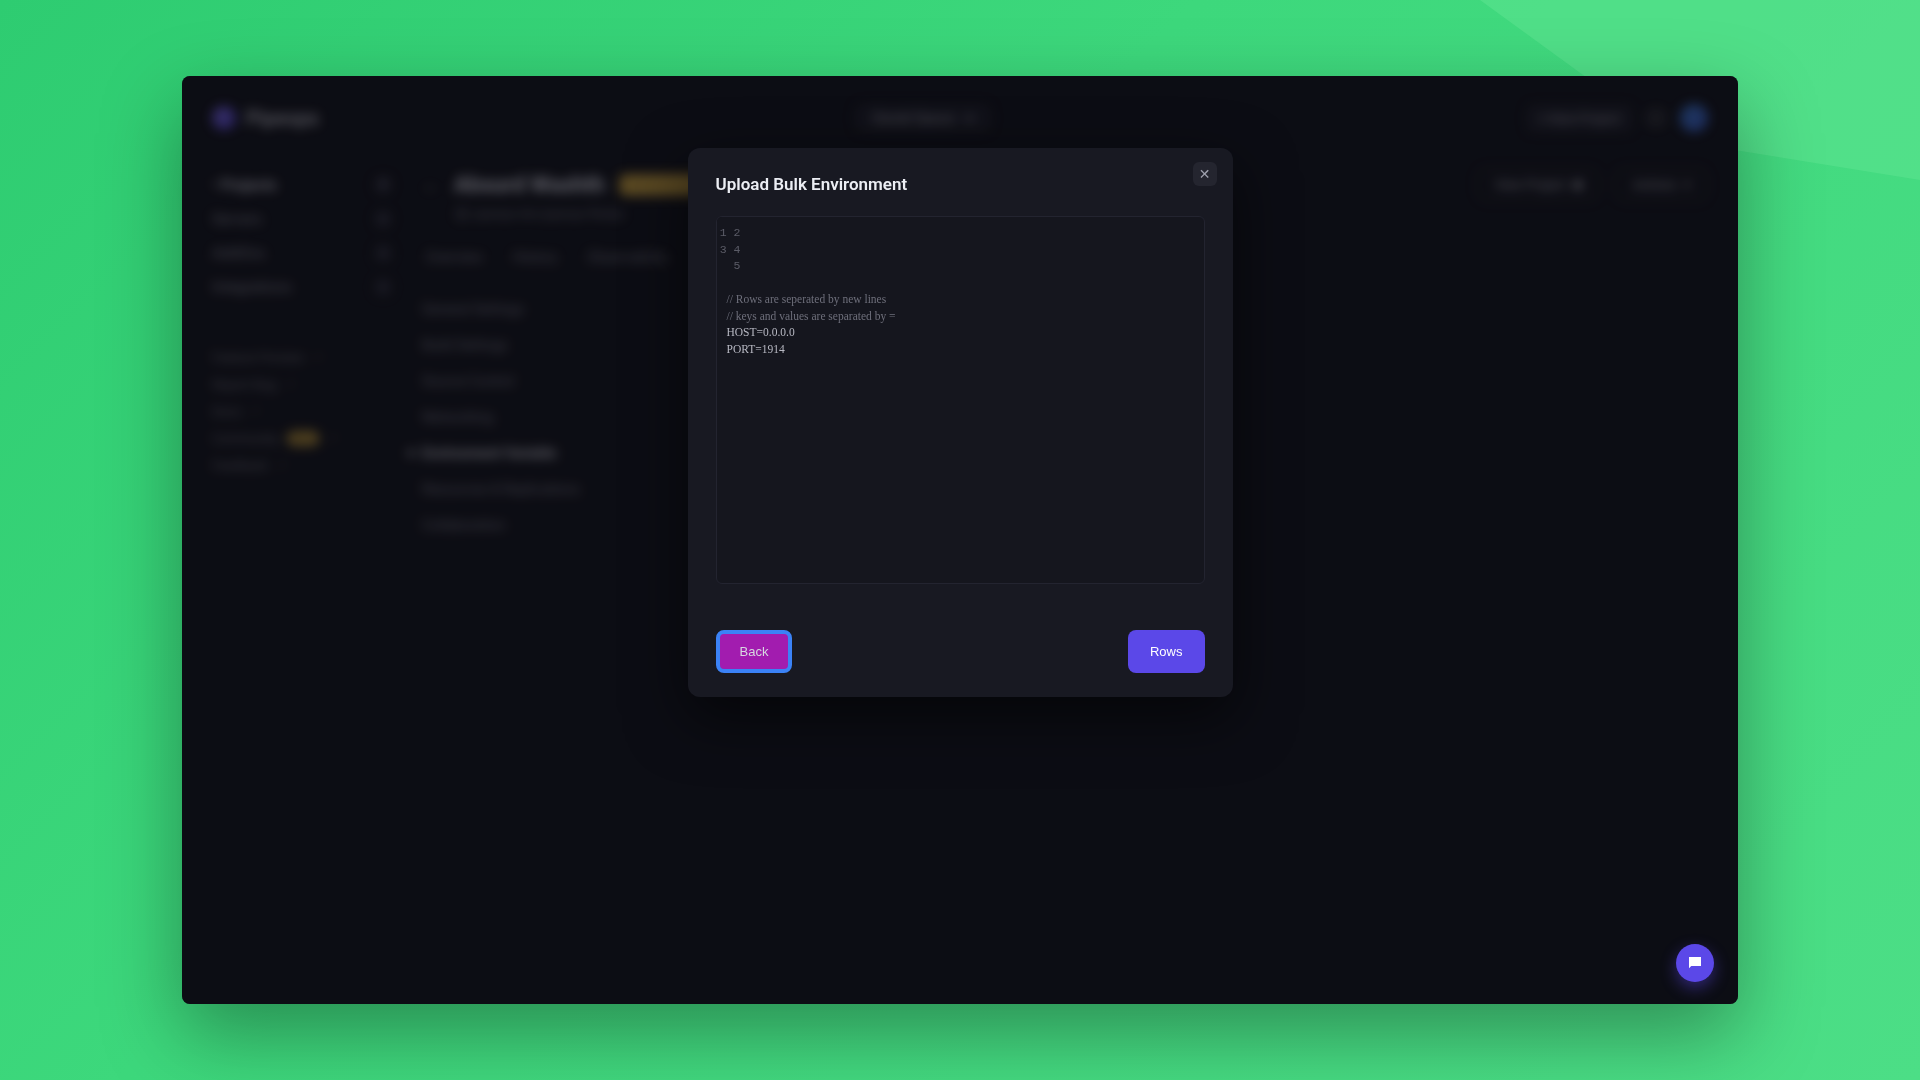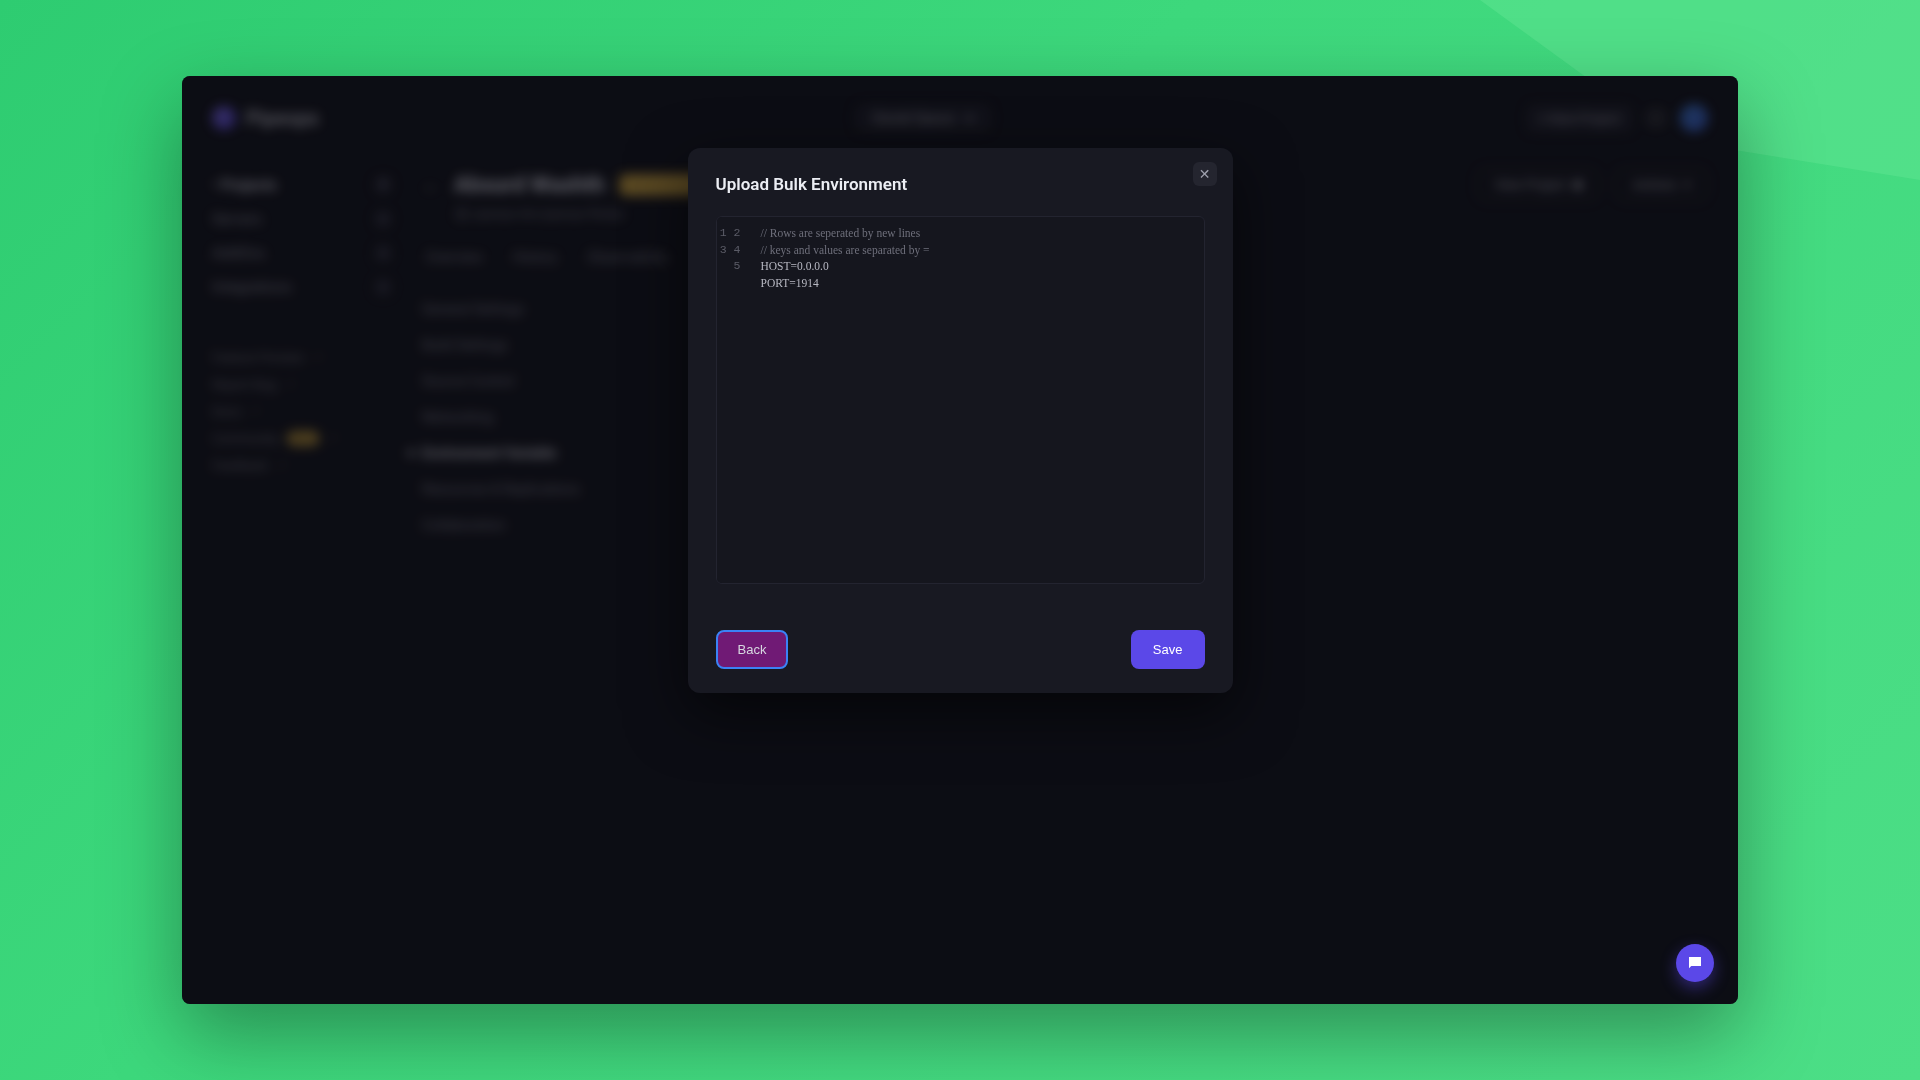--- a/index.html
+++ b/index.html
@@ -120,27 +120,28 @@
     margin-top: 22px;
     background: #15161e;
     border: 1px solid #232430;
     border-radius: 6px;
     height: 368px;
     font-family: "SFMono-Regular", Consolas, "Liberation Mono", Menlo, monospace;
     font-size: 11.5px;
     color: #b8b9c3;
     display:flex;
     overflow:hidden;
+    flex-direction:column;
   }
   .gutter { width:34px; text-align:right; padding:8px 10px 8px 0; color:#5b5c67; background:#15161e; user-select:none; line-height:1.45;}
   .code-lines { padding:8px 10px; line-height:1.45; flex:1; white-space:pre;font-family:Liberation Serif, serif; }
   .code-lines .cmt { color:#6e6f7b; }
   .modal-footer { margin-top: 46px; display:flex; justify-content:space-between; }
   .btn-back {
-    background:#701a75; border:2px solid #3b82f6; color:#d7d8e0;
+    background:#a21caf; border:4px solid #3b82f6; color:#d7d8e0;
     padding:10px 20px; border-radius:8px; font-size:13px; cursor:pointer;
   }
   .btn-save {
     background:#5b48e8; color:#fff; border:none;
     padding:10px 22px; border-radius:8px; font-size:13px; cursor:pointer;
   }
 
   .chat-bubble {
     position:absolute; bottom:22px; right:24px;
     width:38px; height:38px; border-radius:50%;
@@ -274,21 +275,21 @@
         <div class="code-lines" id="code-lines"><span class="cmt">// Rows are seperated by new lines</span>
 <span class="cmt">// keys and values are separated by =</span>
 HOST=0.0.0.0
 PORT=1914
 
 </div>
       </div>
 
       <div class="modal-footer">
         <button class="btn-back">Back</button>
-        <button class="btn-save">Save</button>
+        <button class="btn-save">Rows</button>
       </div>
     </div>
   </div>
 
   <div class="chat-bubble">
     <svg viewBox="0 0 24 24">
         <path d="M4 4h16v12H7l-3 3V4z"></path>
       </svg>
   </div>
 </div>

